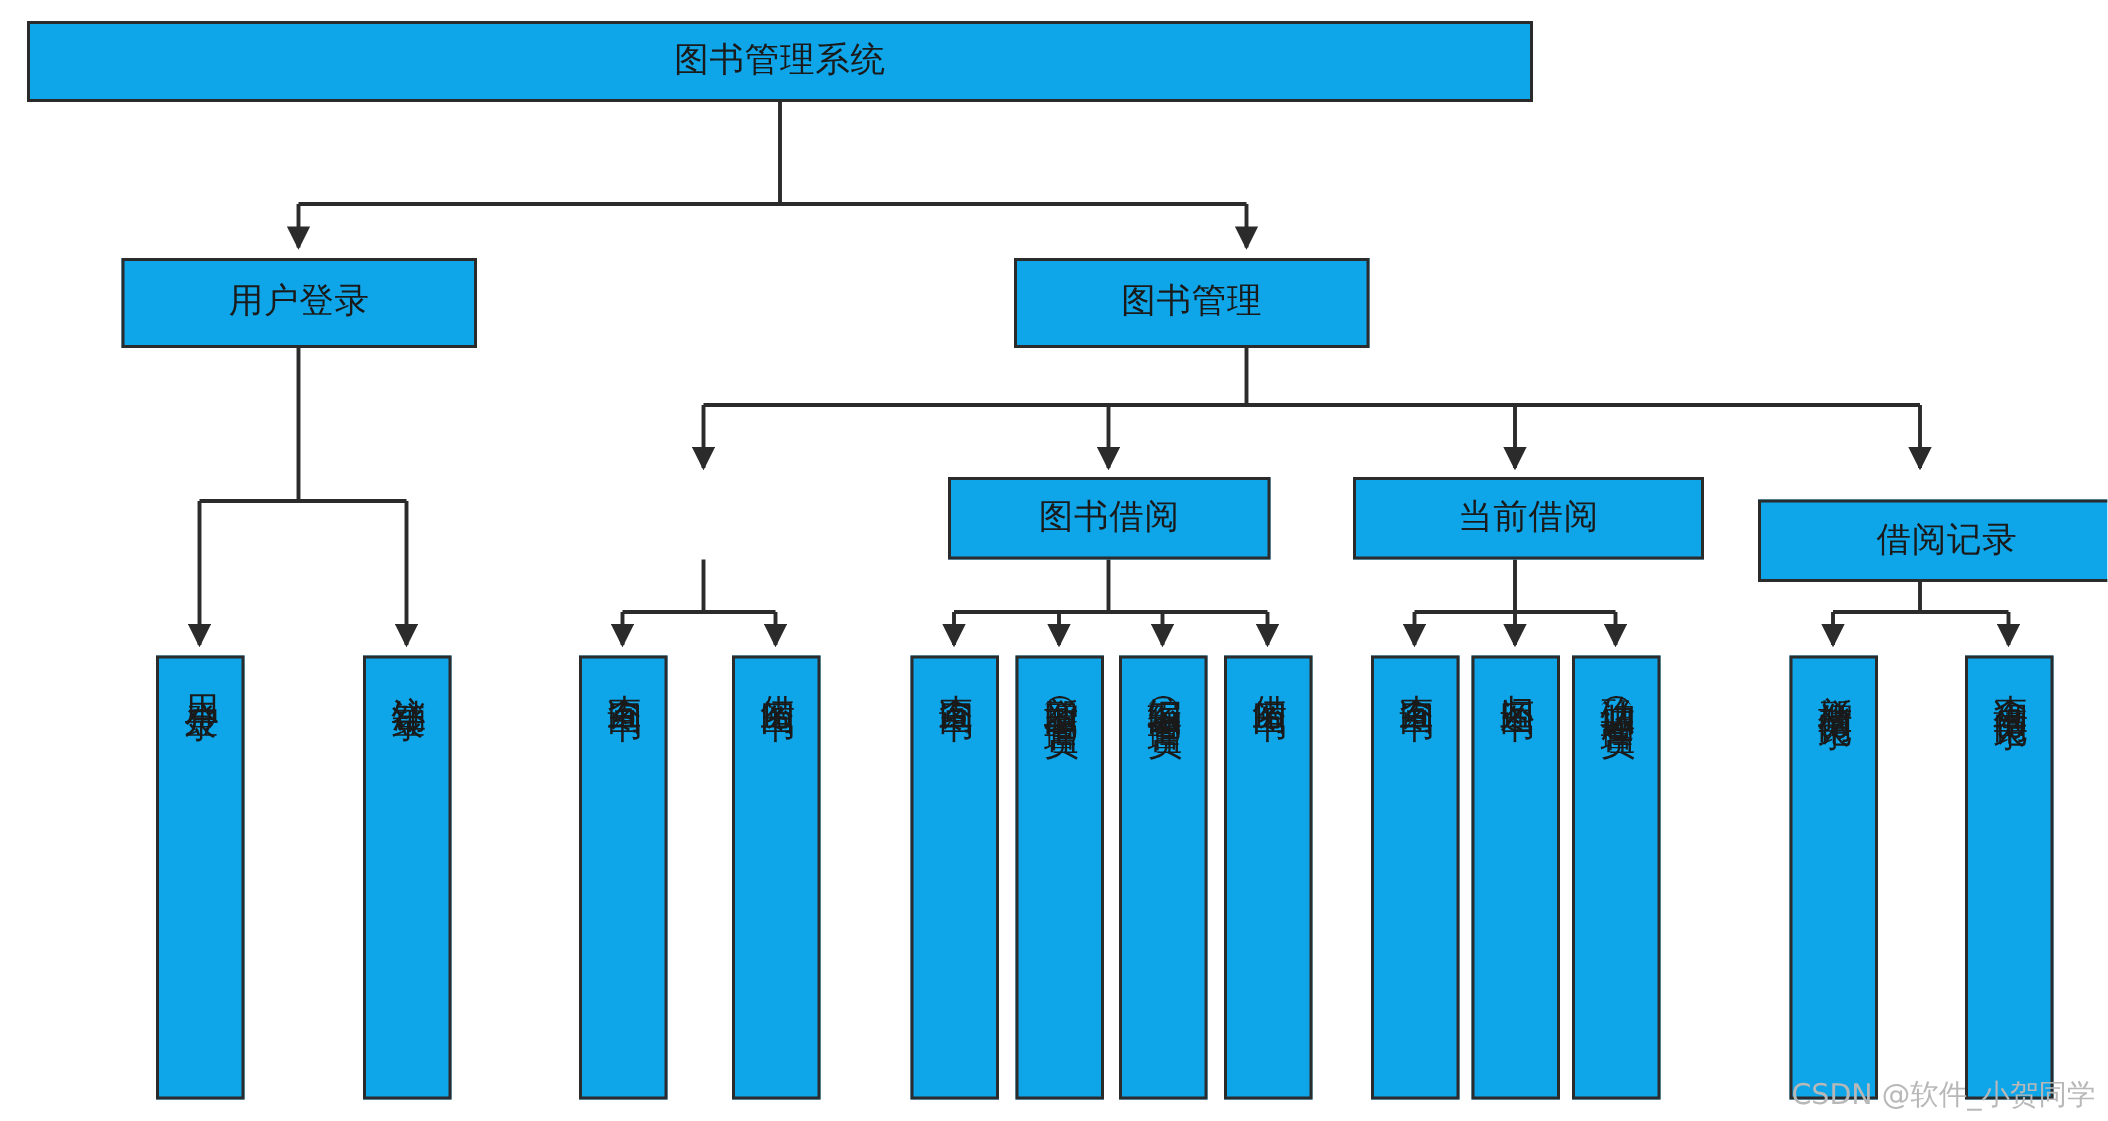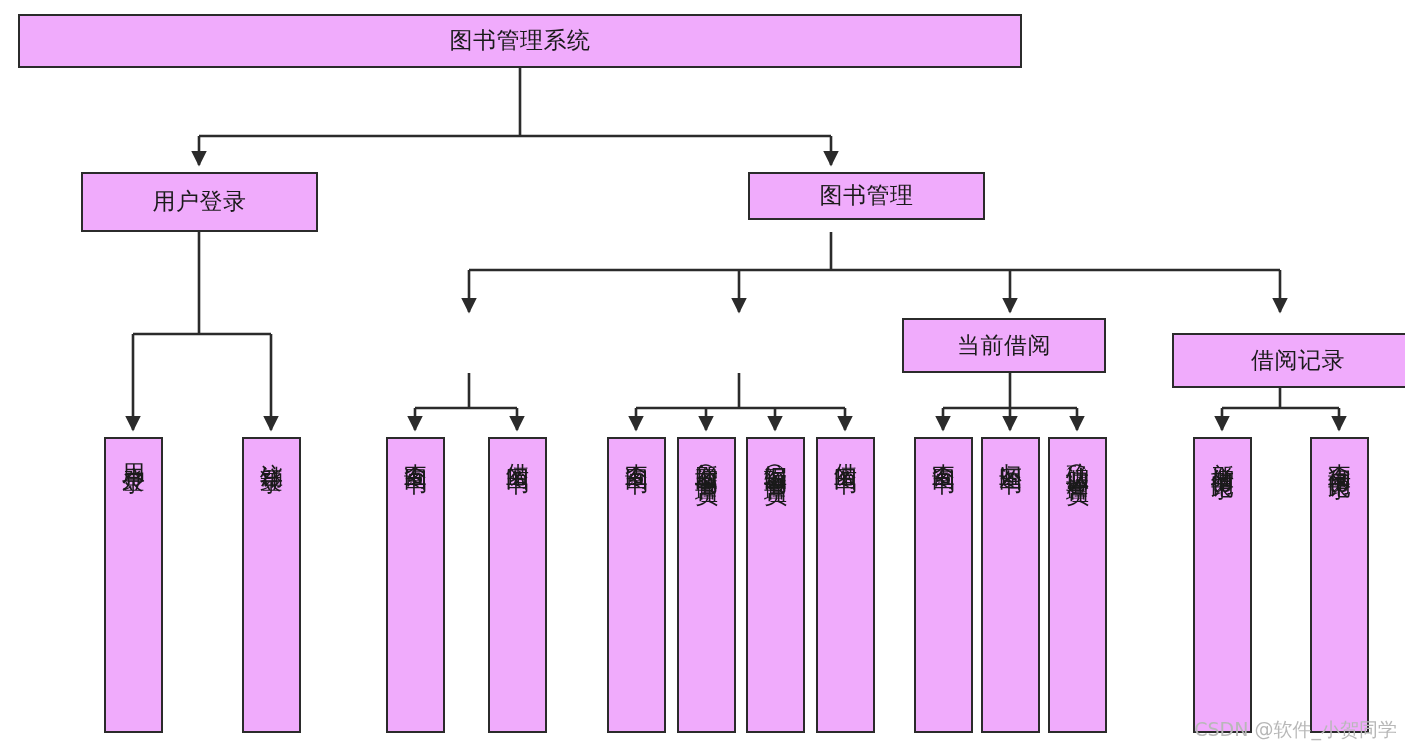--- a/index.html
+++ b/index.html
@@ -22,21 +22,21 @@
     position: absolute;
     left: 0;
     top: 0;
     width: 1405px;
     height: 747px;
     pointer-events: none;
   }
   .node {
     position: absolute;
     box-sizing: border-box;
-    background: #f0abfc;
+    background: #0ea5e9;
     border: 2px solid #2b2b2b;
     display: flex;
     align-items: center;
     justify-content: center;
     color: #1a1a1a;
   }
   .node-label {
     display: block;
     text-align: center;
     line-height: 1.18;
@@ -129,25 +129,28 @@
     </g>
   </svg>
 
   <div class="node horiz root" style="left:18px; top:14px; width:1004px; height:54px;">
     <span class="node-label">图书管理系统</span>
   </div>
 
   <div class="node horiz" style="left:81px; top:172px; width:237px; height:60px;">
     <span class="node-label">用户登录</span>
   </div>
-  <div class="node horiz" style="left:748px; top:172px; width:237px; height:48px;">
+  <div class="node horiz" style="left:676px; top:172px; width:237px; height:60px;">
     <span class="node-label">图书管理</span>
   </div>
 
-  <div class="node horiz" style="left:902px; top:318px; width:204px; height:55px;">
+  <div class="node horiz" style="left:632px; top:318px; width:215px; height:55px;">
+    <span class="node-label">图书借阅</span>
+  </div>
+  <div class="node horiz" style="left:902px; top:318px; width:234px; height:55px;">
     <span class="node-label">当前借阅</span>
   </div>
   <div class="node horiz" style="left:1172px; top:333px; width:252px; height:55px;">
     <span class="node-label">借阅记录</span>
   </div>
 
   <div class="node vert" style="left:104px; top:437px; width:59px; height:296px;">
     <span class="node-label">用户登录</span>
   </div>
   <div class="node vert" style="left:242px; top:437px; width:59px; height:296px;">

